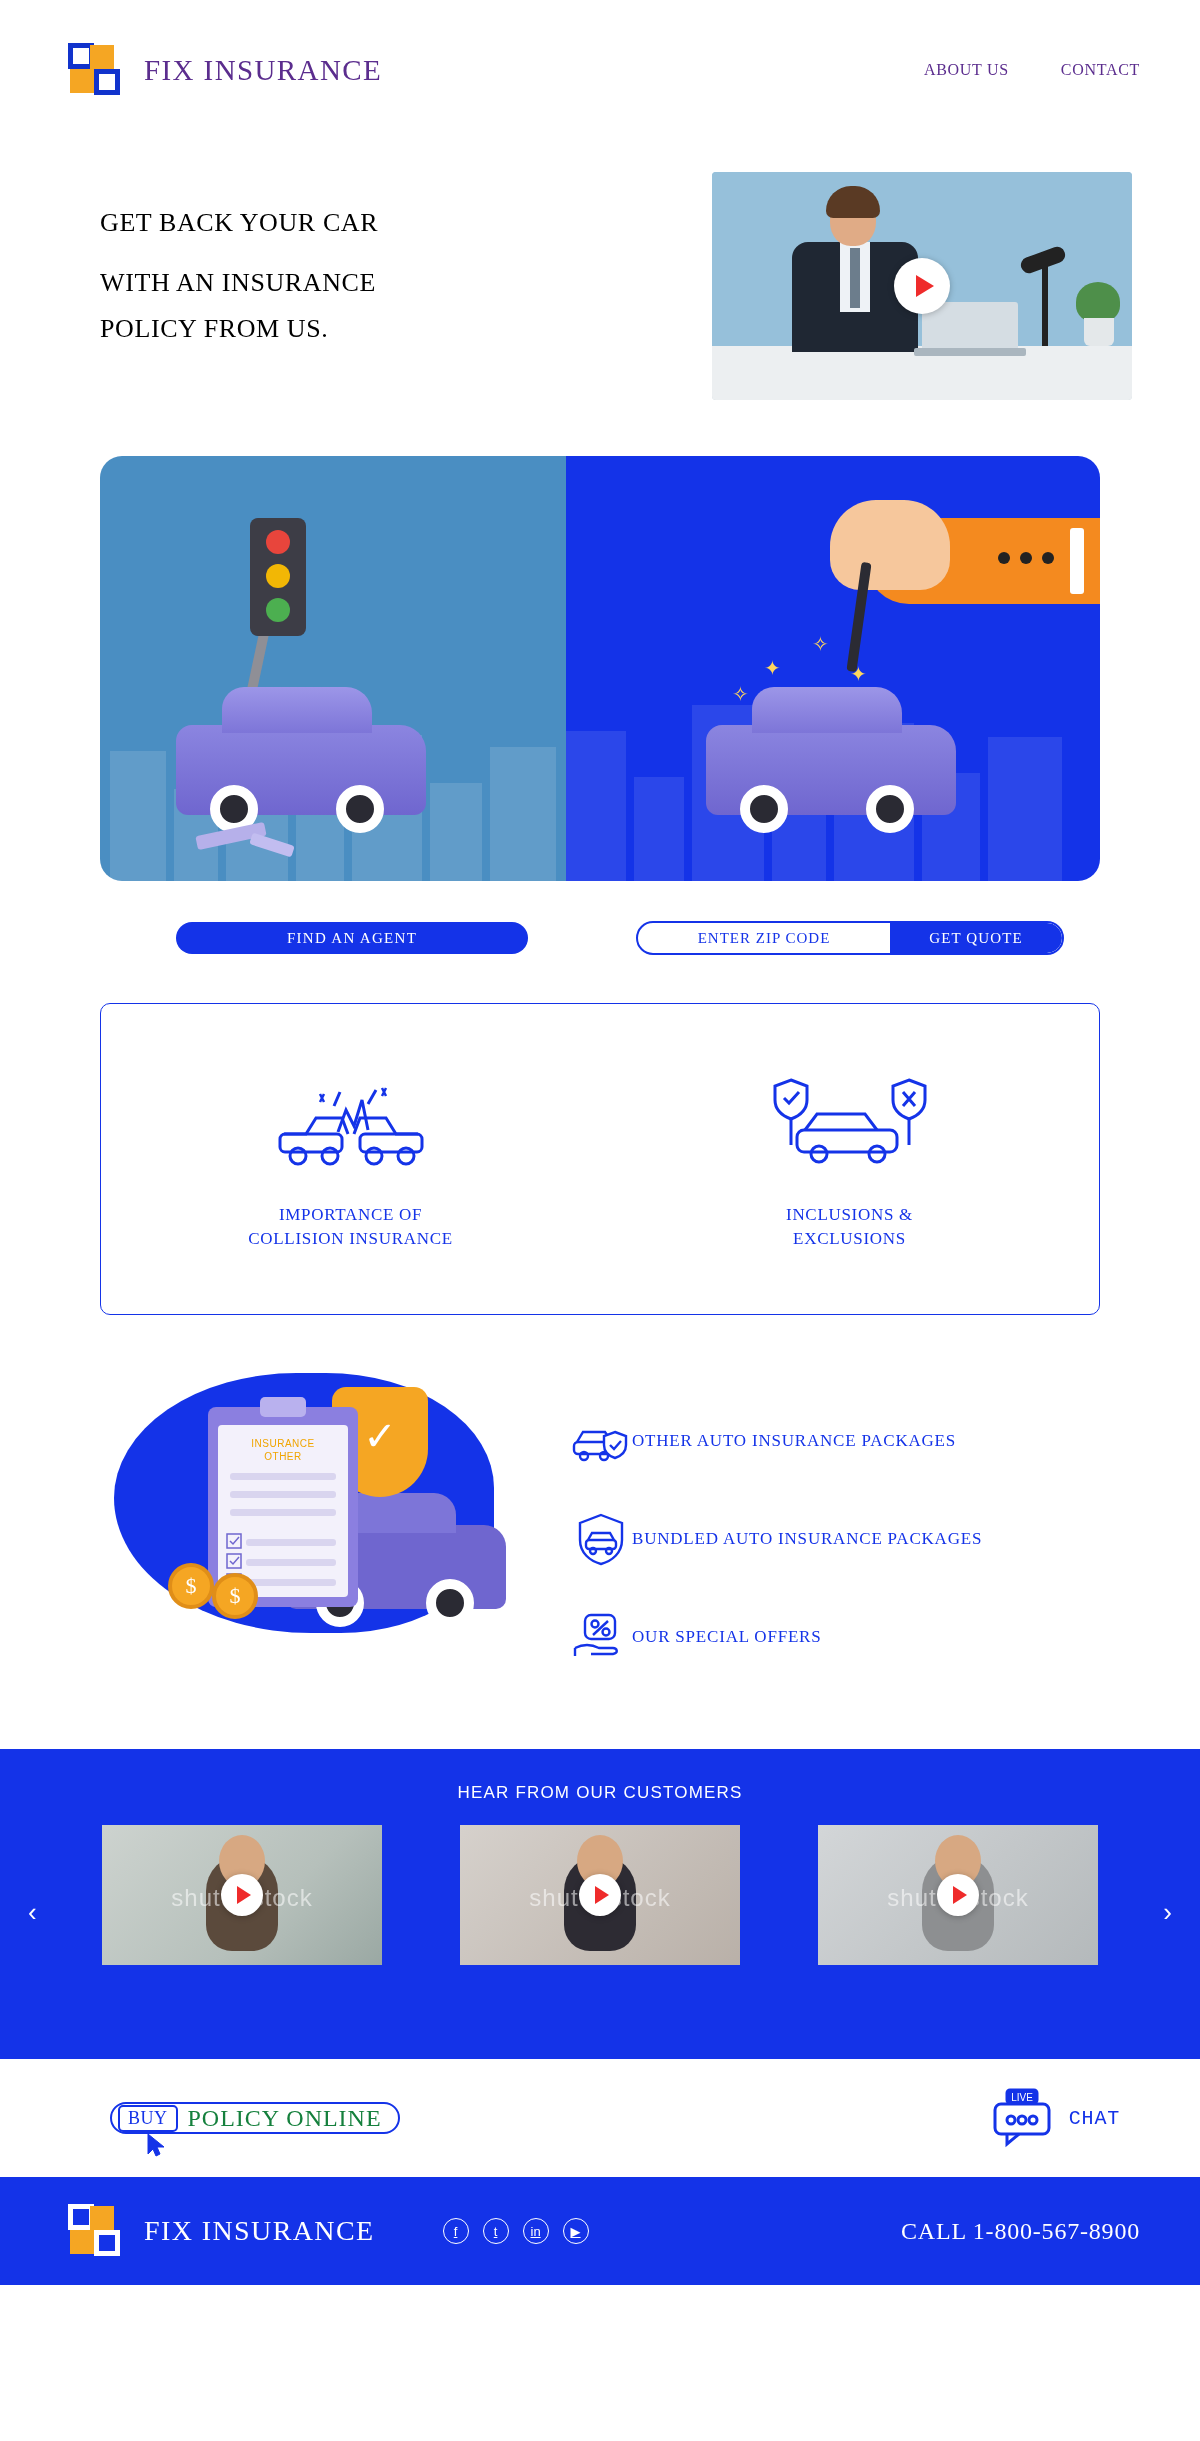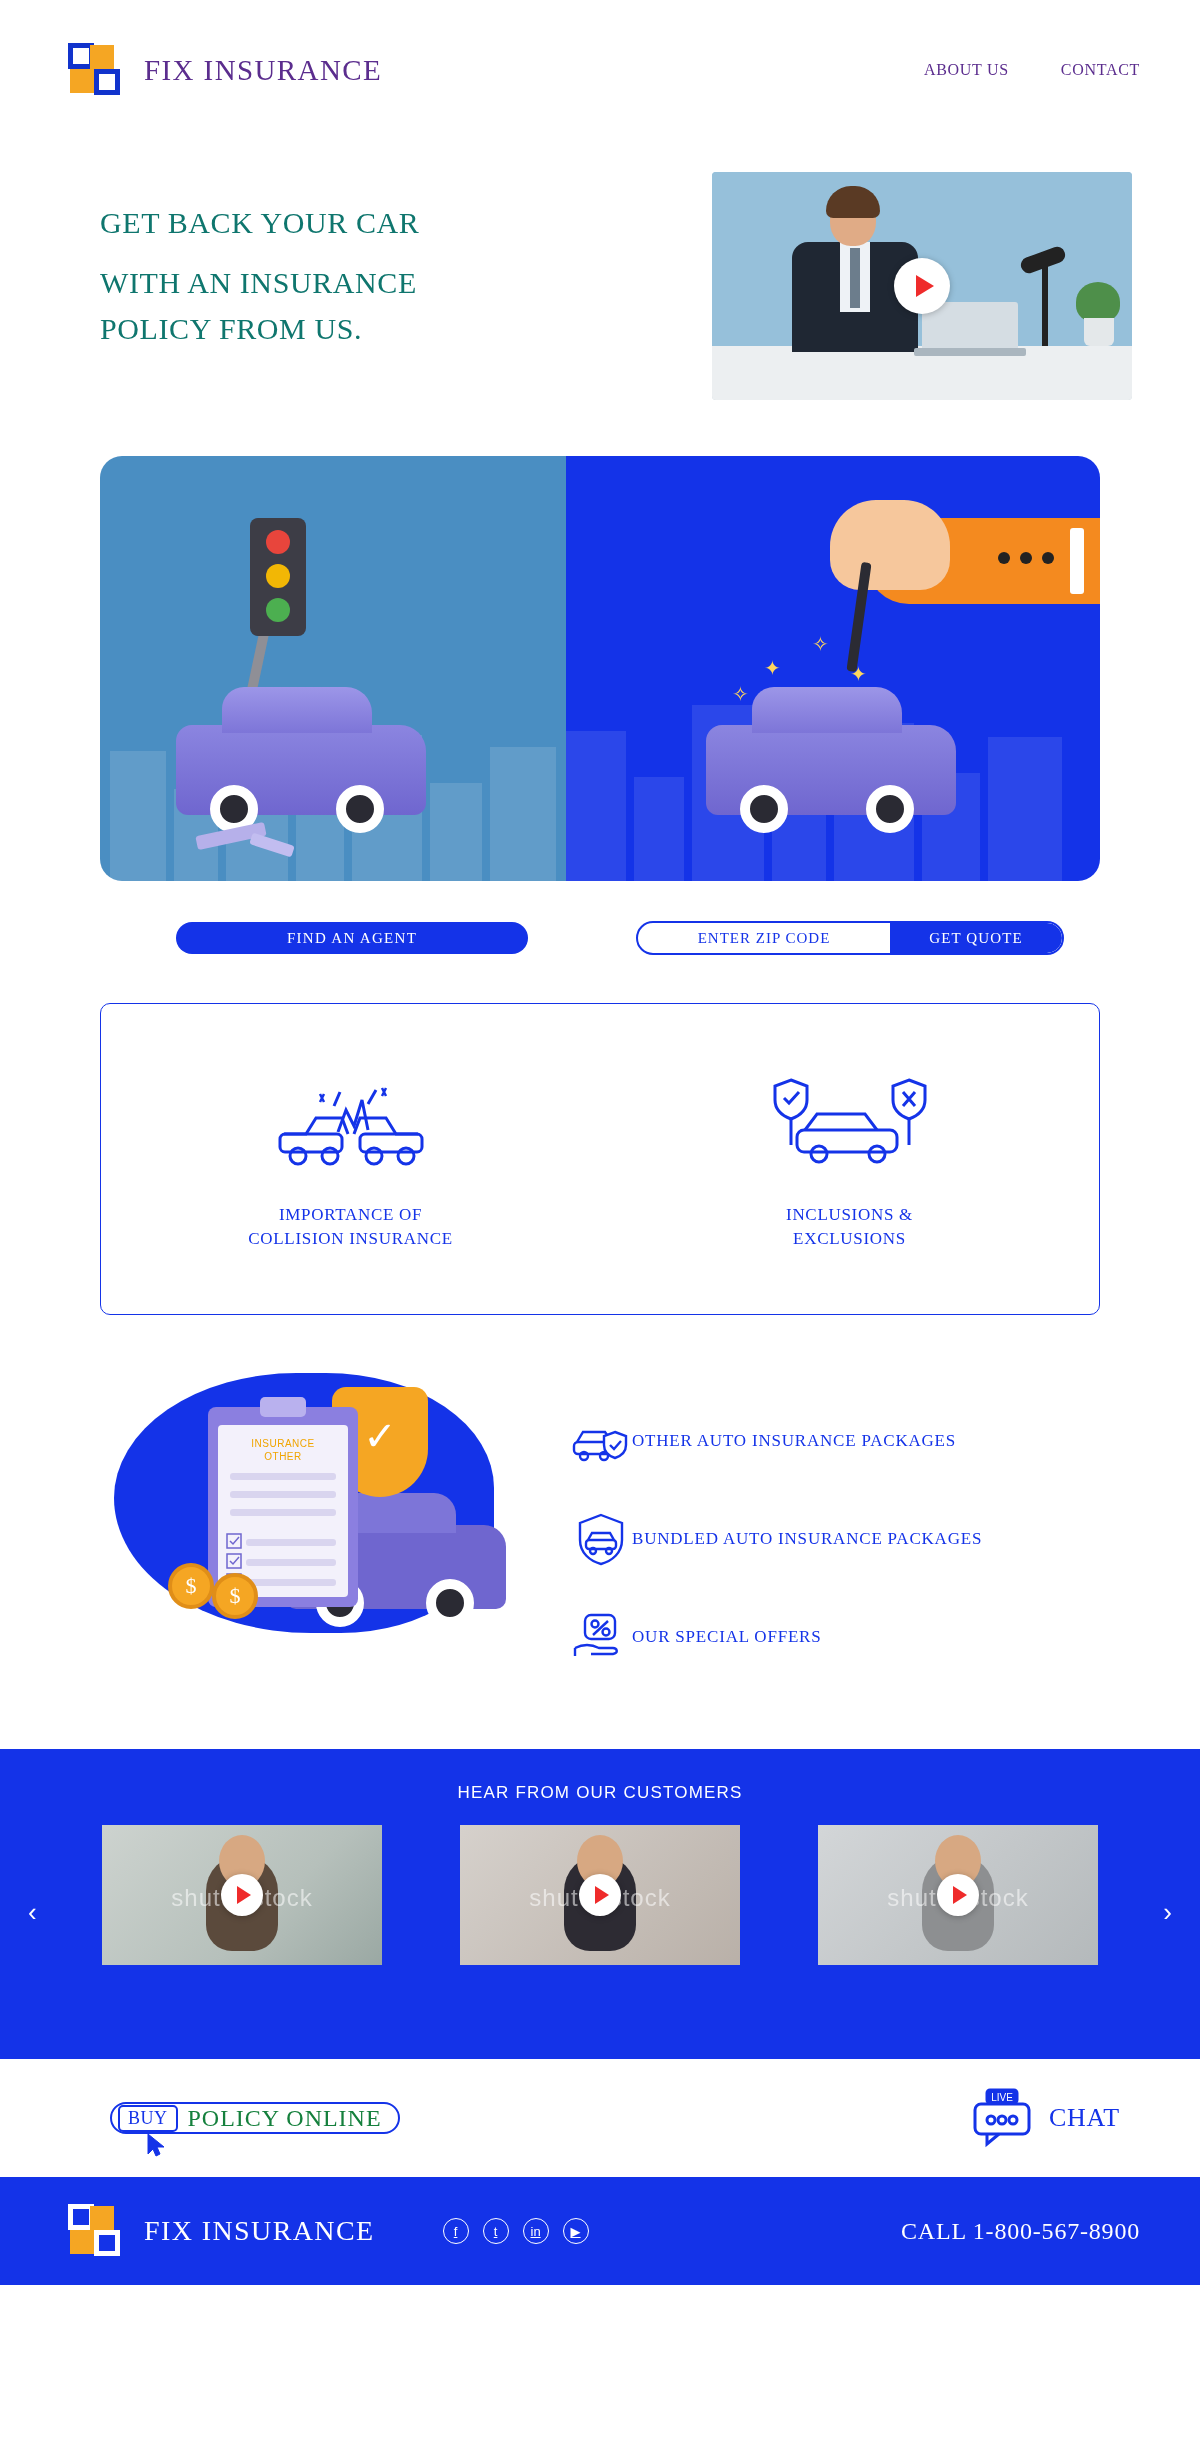--- a/index.html
+++ b/index.html
@@ -43,22 +43,22 @@
   }
 
   
   .hero {
     display: flex;
     justify-content: space-between;
     padding: 32px 68px 0 100px;
     align-items: flex-start;
   }
   .hero-text {
-    color: #0f766e;
-    font-size: 30px;
+    color: #000000;
+    font-size: 26px;
     letter-spacing: 0.6px;
     line-height: 46px;
     padding-top: 28px;
     max-width: 520px;
   }
   .hero-text .l2 { margin-top: 14px; }
   .hero-video {
     width: 420px; height: 228px;
     border-radius: 4px;
     position: relative;
@@ -253,21 +253,21 @@
     border:2px solid #1433e8; border-radius:16px; padding:0 16px 0 6px;
   }
   .buy-box {
     border:2px solid #1433e8; border-radius:5px; padding:1px 8px;
     font-size:18px; color:#1433e8; letter-spacing:0.5px; margin-right:10px;
   }
   .buy-text { font-size:24px; color:#15803d; letter-spacing:1px; }
   .cursor-icon { position:absolute; left:34px; top:30px; font-size:22px; color:#1433e8; }
   .live-chat { display:flex; align-items:center; gap:10px; }
   .chat-icon { width:72px; height:60px; position:relative; }
-  .chat-text { font-size:26px; color:#1433e8; letter-spacing:0.8px; }
+  .chat-text { font-size:20px; color:#1433e8; letter-spacing:0.8px;font-family:Liberation Mono, monospace; }
 
   
   .footer {
     width:1200px; height:108px; background:#1433e8;
     display:flex; align-items:center; justify-content:space-between;
     padding: 0 60px 0 68px;
   }
   .footer-brand { display:flex; align-items:center; gap:22px; }
   .footer .logo .sq1, .footer .logo .sq4 { border-color:#fff; }
   .footer-name { color:#fff; font-size:28px; letter-spacing:1.4px; }

